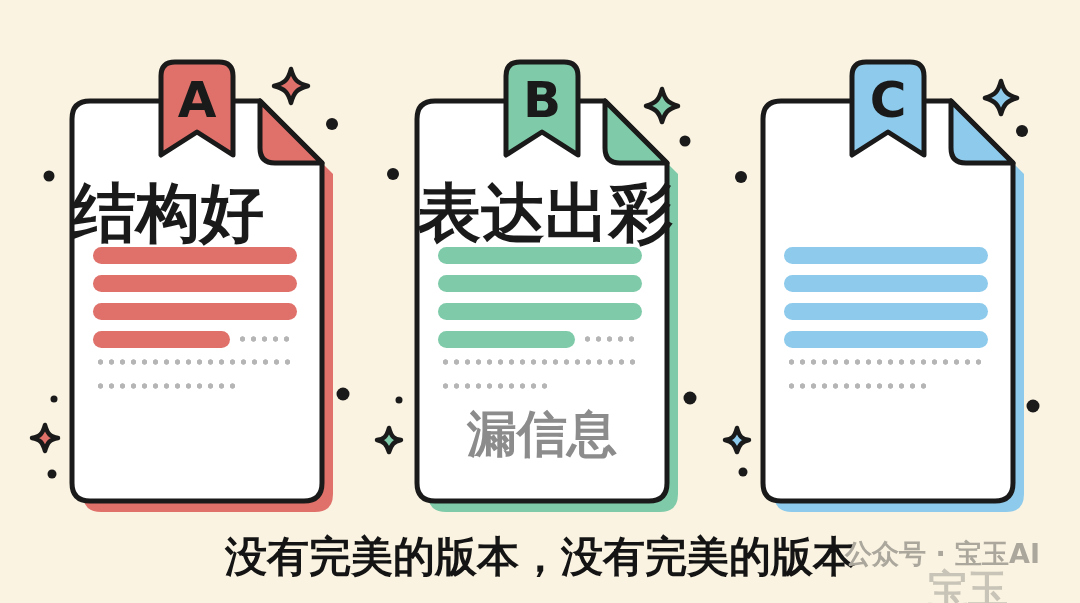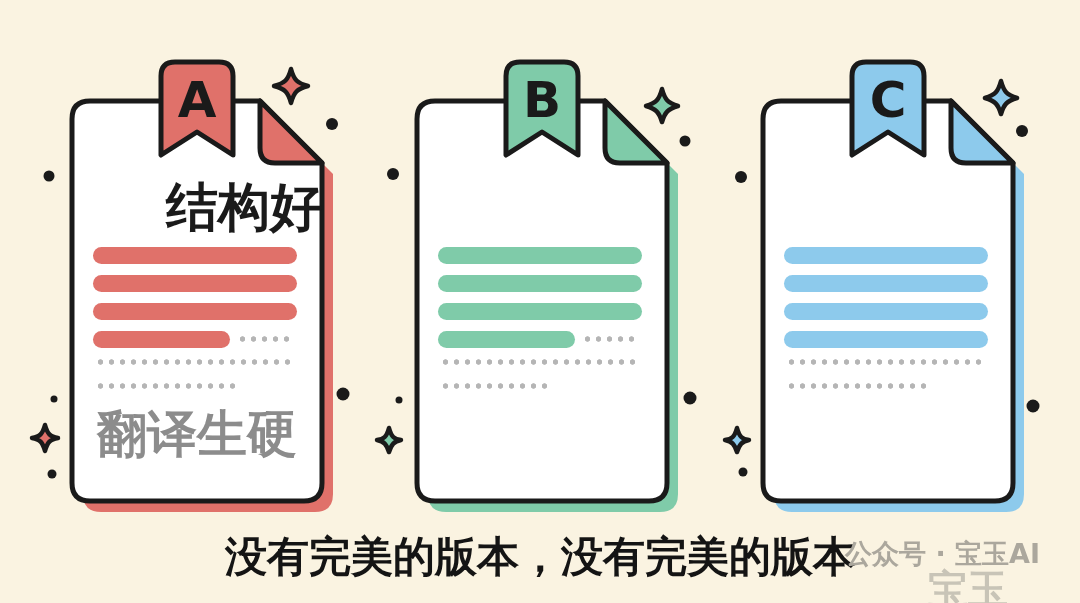--- a/index.html
+++ b/index.html
@@ -9,22 +9,22 @@
     font-family:"DejaVu Sans","Liberation Sans",sans-serif;
     color:#1A1A1A;
   }
   .card-svg{position:absolute;top:51px;width:290px;height:475px;}
   #svg-a{left:60px;} #svg-b{left:405px;} #svg-c{left:751px;}
 
   .card-content{position:absolute;top:101px;width:250px;height:400px;}
   #content-a{left:72px;} #content-b{left:417px;} #content-c{left:763px;}
 
   .card-title{
-    position:absolute;top:80px;left:0;width:100%;text-align:right;
-    font-size:52px;font-weight:700;line-height:1;color:#1A1A1A;white-space:nowrap;
+    position:absolute;top:80px;left:0;width:100%;text-align:left;
+    font-size:64px;font-weight:700;line-height:1;color:#1A1A1A;white-space:nowrap;
   }
   .bar{position:absolute;left:21px;width:204px;height:17px;border-radius:9px;}
   .b1{top:146px}.b2{top:174px}.b3{top:202px}.b4{top:230px}
   .bar.partial{top:230px;width:137px;}
   .ca .bar{background:#E0716A;}
   .cb .bar{background:#7FCBA9;}
   .cc .bar{background:#8DCAEC;}
 
   .dotrow,.side-dots{
     position:absolute;height:8px;
@@ -68,39 +68,40 @@
 
 <div id="content-a" class="card-content ca">
   <div class="card-title">结构好</div>
   <div class="bar b1"></div>
   <div class="bar b2"></div>
   <div class="bar b3"></div>
   <div class="bar partial"></div>
   <div class="side-dots"></div>
   <div class="dotrow r1"></div>
   <div class="dotrow r2"></div>
-  <div class="card-caption">翻译生硬</div>
 </div>
 
 <svg id="svg-b" class="card-svg" viewBox="0 0 290 475">
   <path d="M41 61 H211 L273 123 V443 Q273 461 255 461 H41 Q23 461 23 443 V79 Q23 61 41 61 Z" fill="#7FCBA9"></path>
   <path fill="#FFFFFF" stroke="#1A1A1A" stroke-width="5" stroke-linejoin="round" d="M30 50 H200 L262 112 V432 Q262 450 244 450 H30 Q12 450 12 432 V68 Q12 50 30 50 Z"></path>
   <path stroke="#1A1A1A" stroke-width="5" stroke-linejoin="round" d="M200 50 V97 Q200 112 215 112 H262 Z" fill="#7FCBA9"></path>
   <path stroke="#1A1A1A" stroke-width="5" stroke-linejoin="round" d="M101 25 Q101 11 115 11 H159 Q173 11 173 25 V104 L137 81 L101 104 Z" fill="#7FCBA9"></path>
   <text x="137" y="66" text-anchor="middle" font-size="50" font-weight="bold" fill="#1A1A1A">B</text>
 </svg>
 
 <div id="content-b" class="card-content cb">
+  <div class="card-title">表达出彩</div>
   <div class="bar b1"></div>
   <div class="bar b2"></div>
   <div class="bar b3"></div>
   <div class="bar partial"></div>
   <div class="side-dots"></div>
   <div class="dotrow r1"></div>
   <div class="dotrow r2"></div>
+  <div class="card-caption">漏信息</div>
 </div>
 
 <svg id="svg-c" class="card-svg" viewBox="0 0 290 475">
   <path d="M41 61 H211 L273 123 V443 Q273 461 255 461 H41 Q23 461 23 443 V79 Q23 61 41 61 Z" fill="#8DCAEC"></path>
   <path fill="#FFFFFF" stroke="#1A1A1A" stroke-width="5" stroke-linejoin="round" d="M30 50 H200 L262 112 V432 Q262 450 244 450 H30 Q12 450 12 432 V68 Q12 50 30 50 Z"></path>
   <path stroke="#1A1A1A" stroke-width="5" stroke-linejoin="round" d="M200 50 V97 Q200 112 215 112 H262 Z" fill="#8DCAEC"></path>
   <path stroke="#1A1A1A" stroke-width="5" stroke-linejoin="round" d="M101 25 Q101 11 115 11 H159 Q173 11 173 25 V104 L137 81 L101 104 Z" fill="#8DCAEC"></path>
   <text x="137" y="66" text-anchor="middle" font-size="50" font-weight="bold" fill="#1A1A1A">C</text>
 </svg>
 

